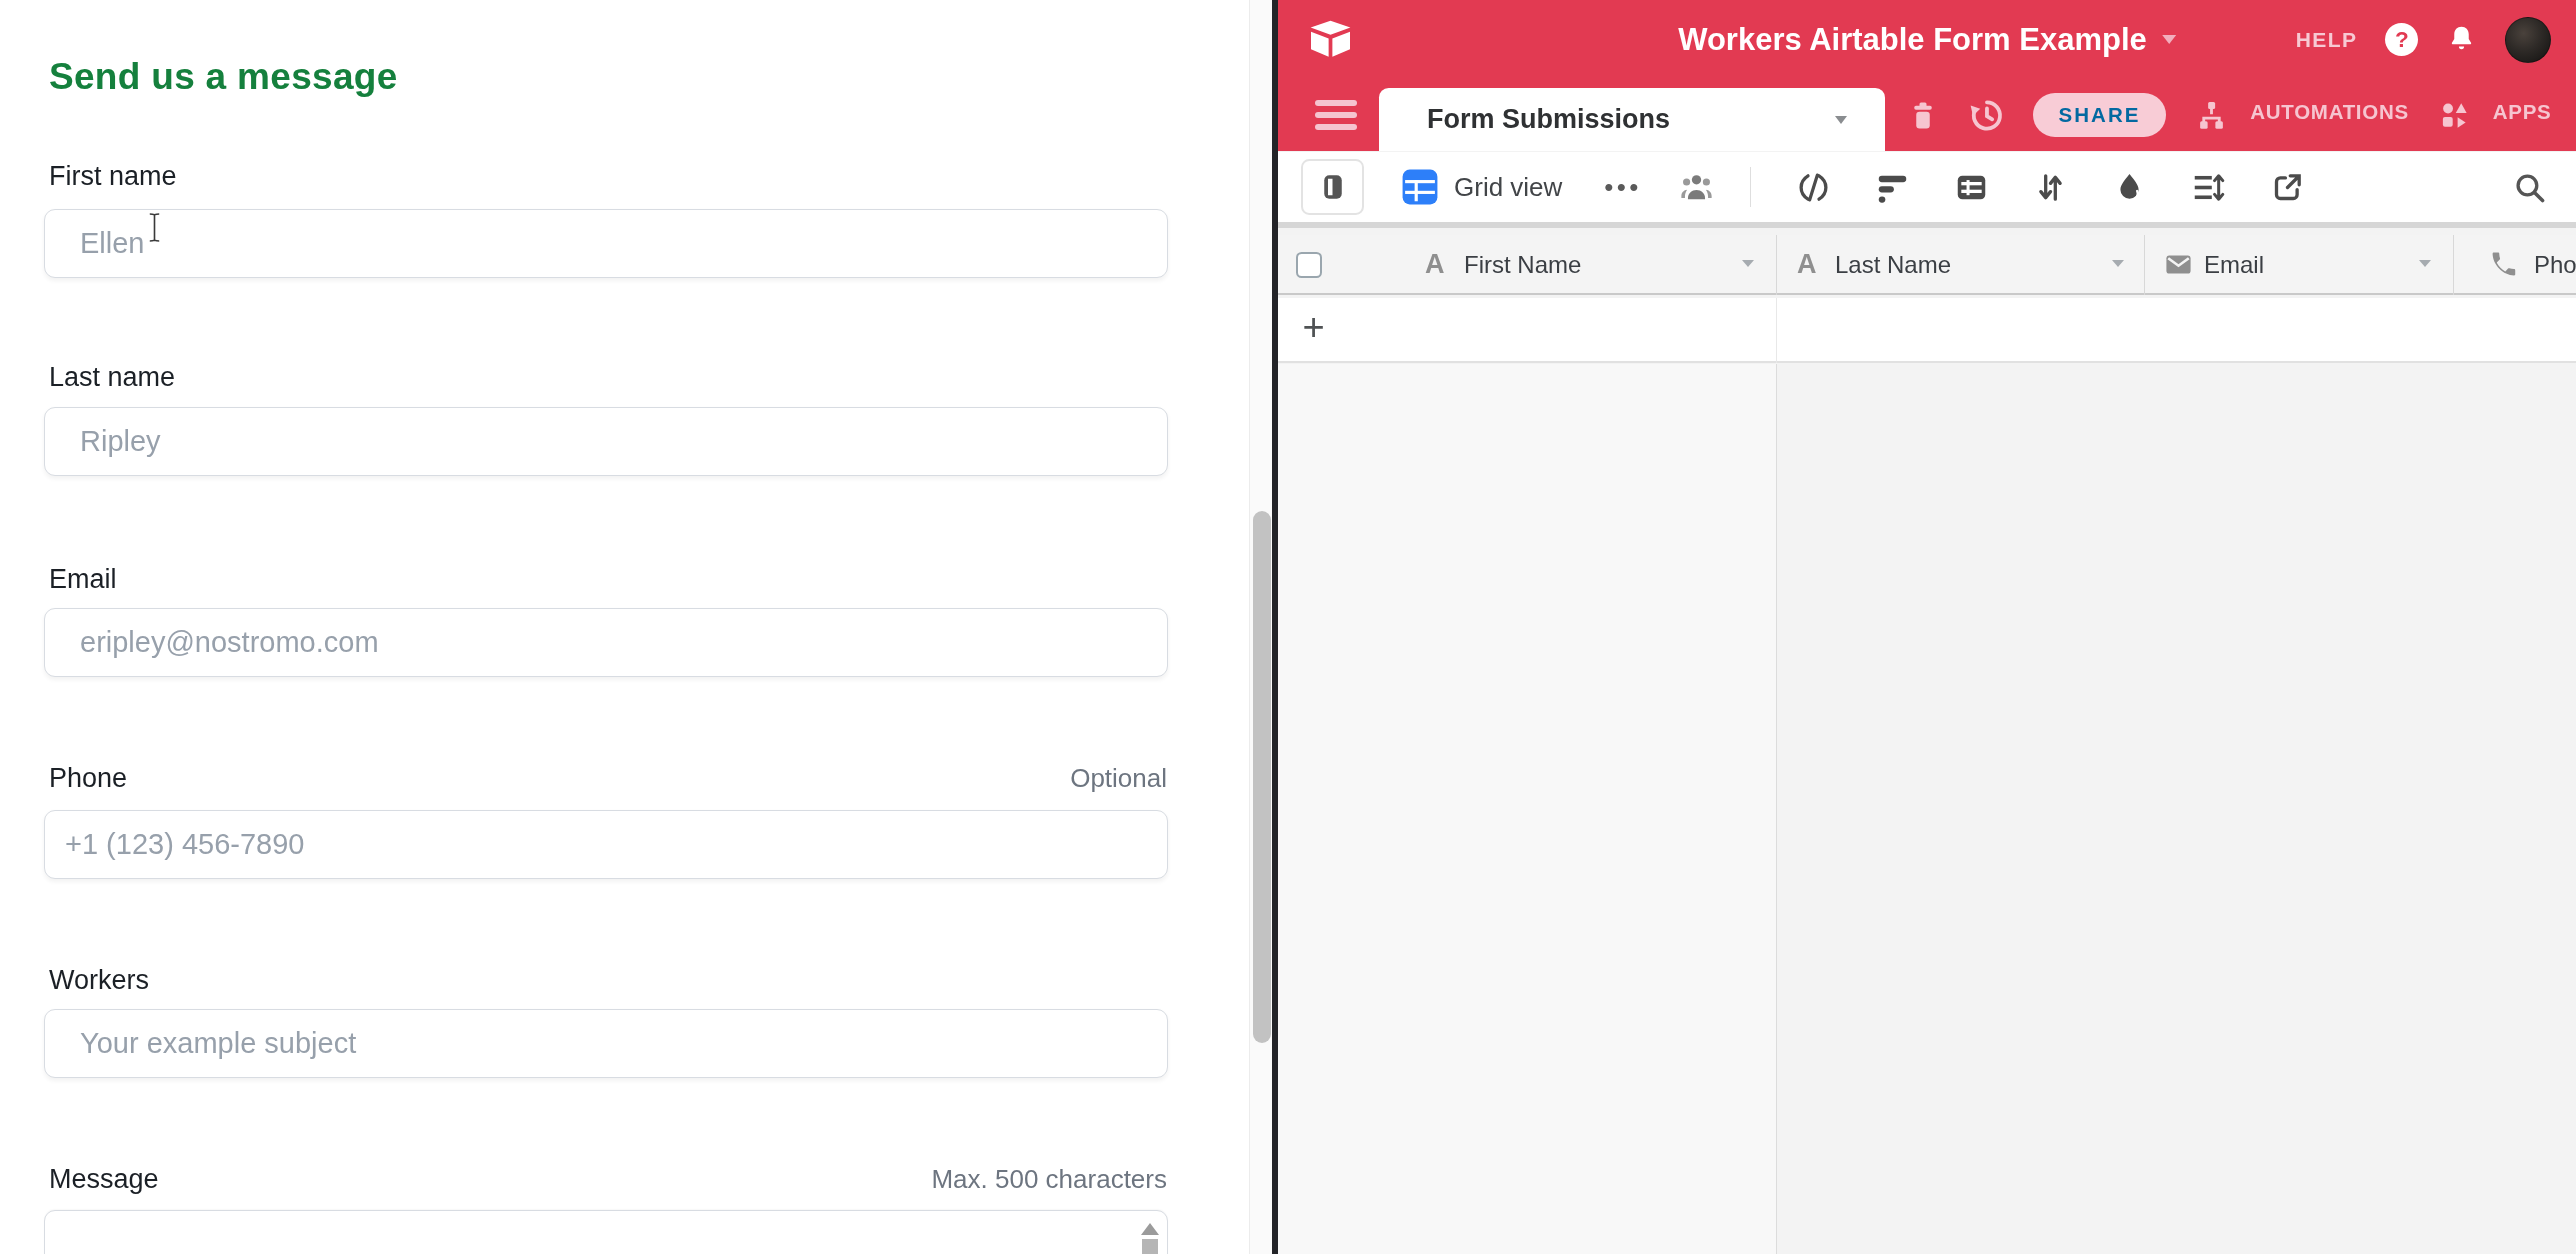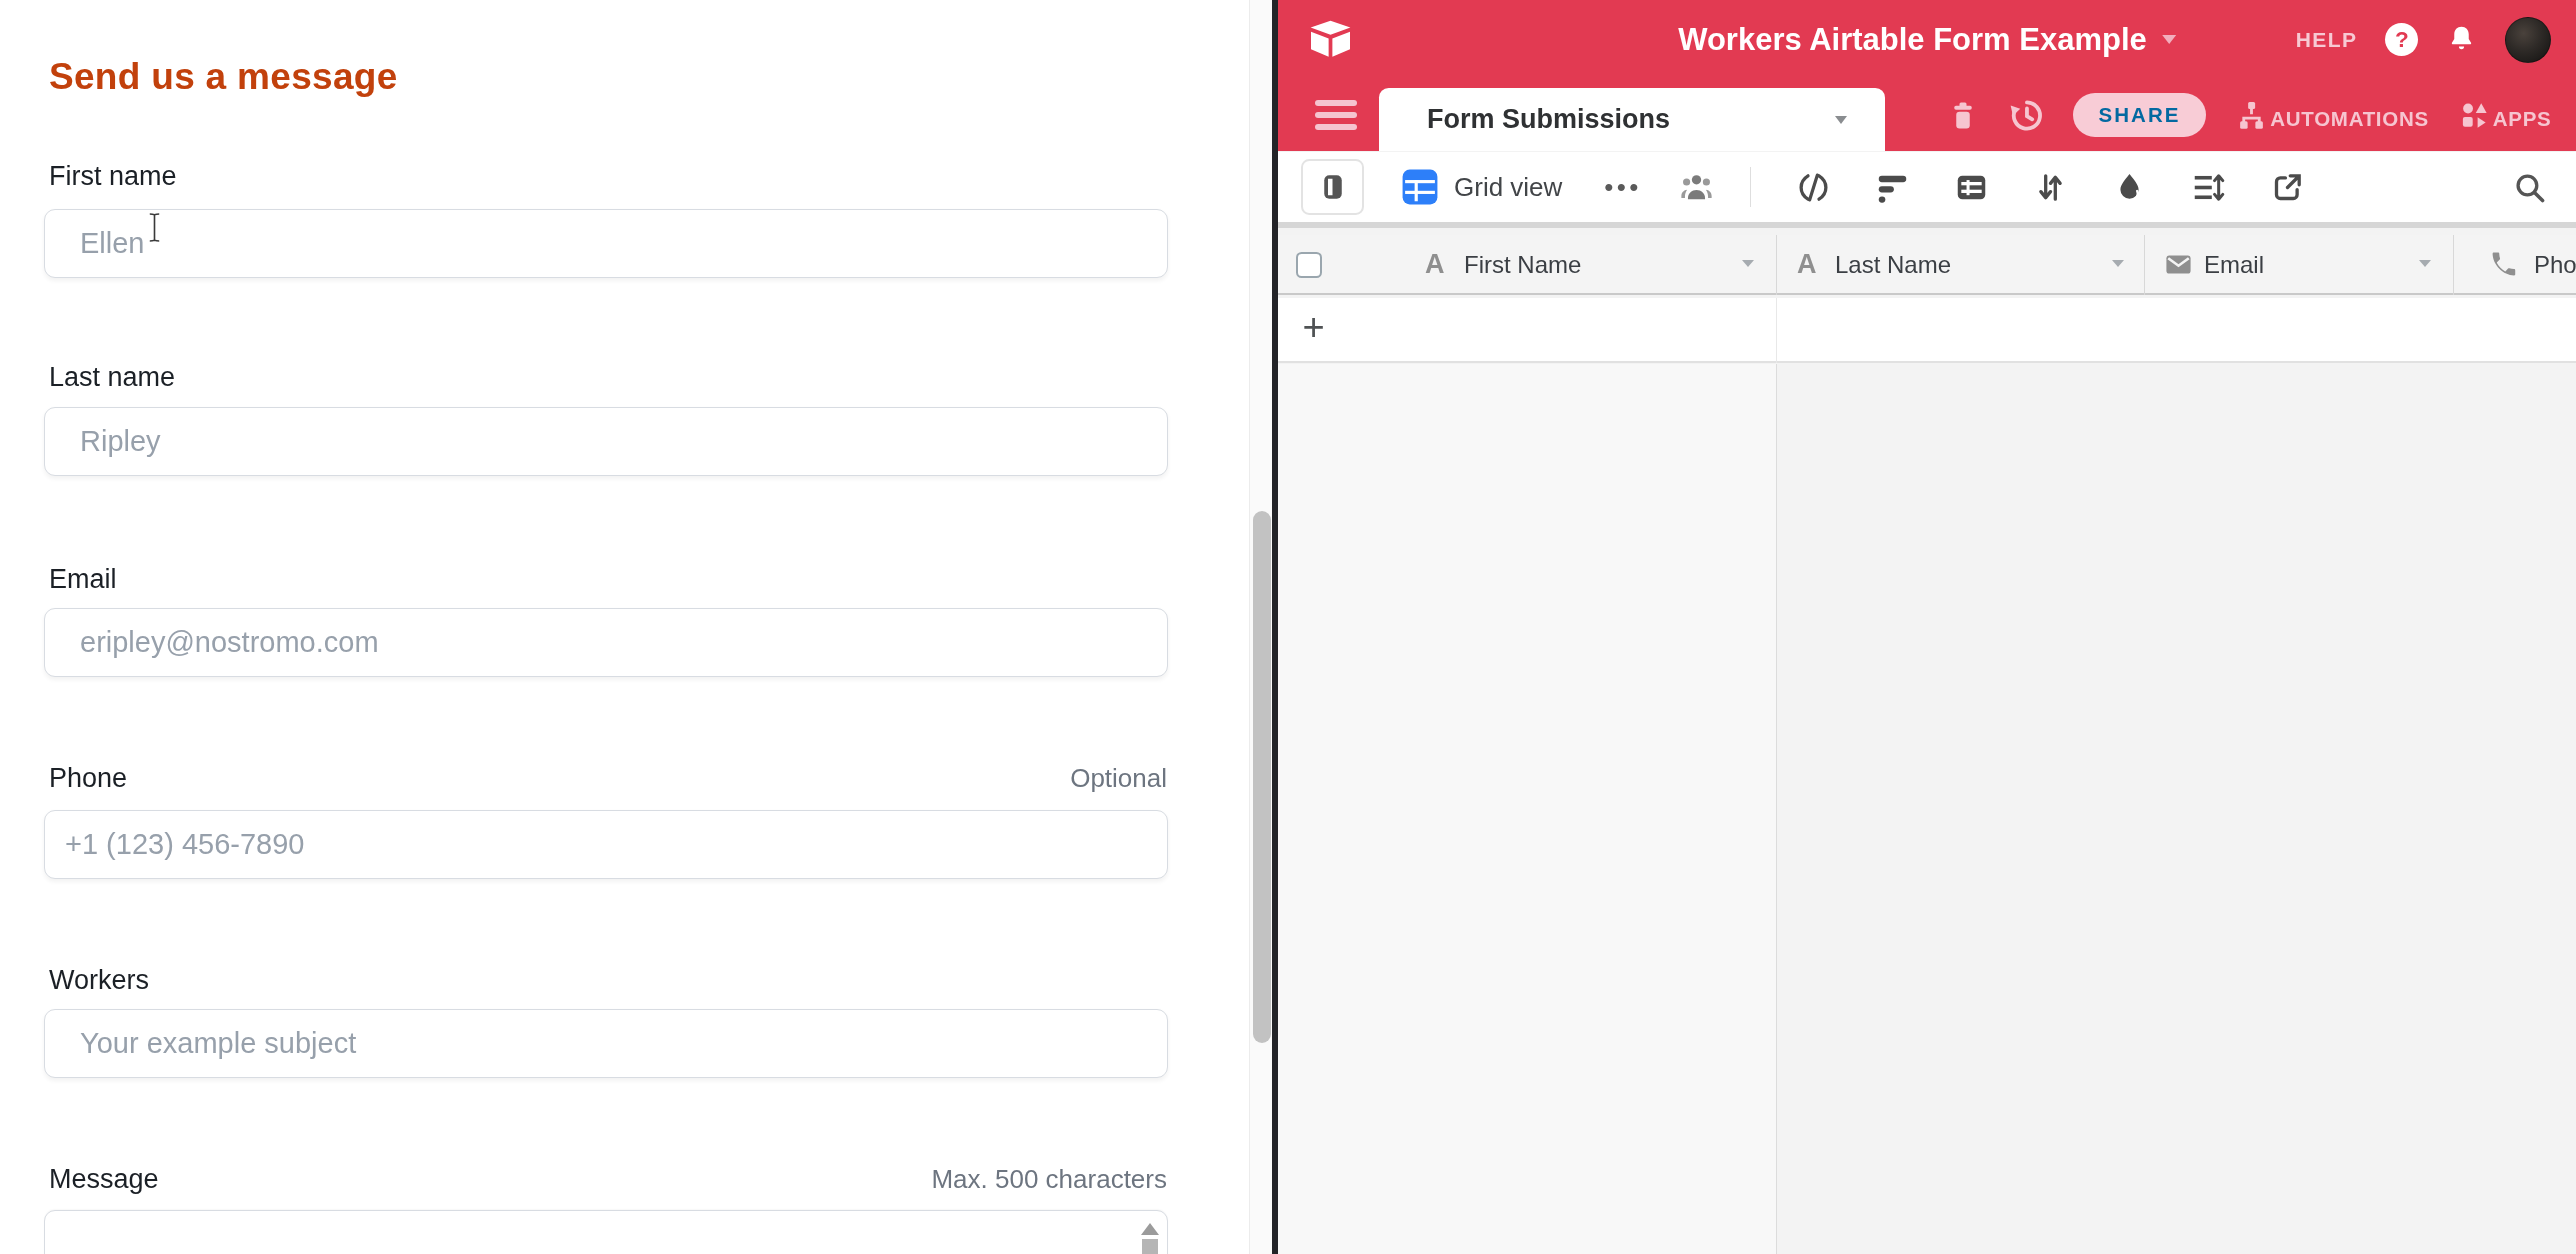--- a/index.html
+++ b/index.html
@@ -1,21 +1,21 @@
 <!DOCTYPE html>
 <html style="font-size:11px"><head>
 <meta charset="utf-8">
 <style>
   * { margin:0; padding:0; box-sizing:border-box; }
   html,body { width:2576px; height:1255px; overflow:hidden;
     font-family:"Liberation Sans", sans-serif; background:#fff; }
 
   
   .form-pane { position:absolute; left:0; top:0; width:1249px; height:1255px; background:#ffffff; }
-  .form-heading { position:absolute; left:49px; top:56px; font-size:37px; font-weight:600; color:#c2410c; letter-spacing:0.3px; }
+  .form-heading { position:absolute; left:49px; top:56px; font-size:37px; font-weight:600; color:#15803d; letter-spacing:0.3px; }
   .f-label { position:absolute; left:49px; font-size:27px; font-weight:500; color:#1b2026; }
   .f-meta  { position:absolute; right:82px; font-size:26px; font-weight:400; color:#6d7580; }
   .f-input { position:absolute; left:44px; width:1124px; height:69px; background:#fff;
     border:1.4px solid #d8dce2; border-radius:11px; box-shadow:0 2.7px 4.1px rgba(0,0,0,0.05);
     font-family:"Liberation Sans",sans-serif; font-size:29px; color:#333; padding:0 35px; outline:none; }
   .f-input::placeholder { color:#97a0ab; opacity:1; }
   .lbl0 { top:161px; } .inp0 { top:209px; }
   .lbl1 { top:362px; } .inp1 { top:407px; }
   .lbl2 { top:564px; } .inp2 { top:608px; }
   .lbl3 { top:763px; } .meta3 { top:763px; } .inp3 { top:810px;padding-left:20px; }
@@ -59,21 +59,21 @@
   .hamburger { position:absolute; left:37px; top:21px; display:flex; flex-direction:column; gap:6.1px; }
   .hamburger span { display:block; width:42px; height:6.1px; border-radius:3.4px; background:#f5c3cf; }
   .table-tab { position:absolute; left:101px; bottom:0; height:63px; width:506px; background:#fff;
     border-radius:9.6px 9.6px 0 0; display:flex; align-items:center; justify-content:space-between; padding:0 38px 0 48px; }
   .table-tab .tab-label { font-size:27px; font-weight:600; color:#2f3133; }
   .tab-caret { border-left:6.8px solid transparent; border-right:6.8px solid transparent; border-top:8.2px solid #8a8d90; width:0; height:0; }
   .tool-right { position:absolute; right:24.6px; top:0; height:72px; display:flex; align-items:center; gap:30px; }
   .pinkicon { color:#f6c5d0; }
   .share-pill { background:#f8ccd6; color:#0369a1; font-size:20.5px; font-weight:700; letter-spacing:2px;
     padding:9.6px 26px; border-radius:30px; }
-  .redtool-group { display:flex; align-items:flex-end; gap:3px; }
+  .redtool-group { display:flex; align-items:flex-start; gap:23px; }
   .redtool-label { font-size:20.5px; font-weight:700; letter-spacing:0.7px; color:#f6c5d0; }
 
   .at-viewbar { position:absolute; left:0; top:152px; width:100%; height:76px; background:#fff;
     border-bottom:6.8px solid #d6d6d6; display:flex; align-items:center; padding-left:23px; }
   .toggle-btn { width:63px; height:56px; border:2px solid #e3e3e3; border-radius:8.2px; background:#fff;
     display:flex; align-items:center; justify-content:center; }
   .gridicon { width:38px; height:38px; margin-left:37px; }
   .view-label { margin-left:15px; font-size:26px; font-weight:500; color:#424548; white-space:nowrap; }
   .ellipsis { margin-left:42px; font-size:26px; letter-spacing:3.4px; color:#5a5a5a; }
   .vb-icon { width:33px; height:33px; color:#4b4b4b; }

